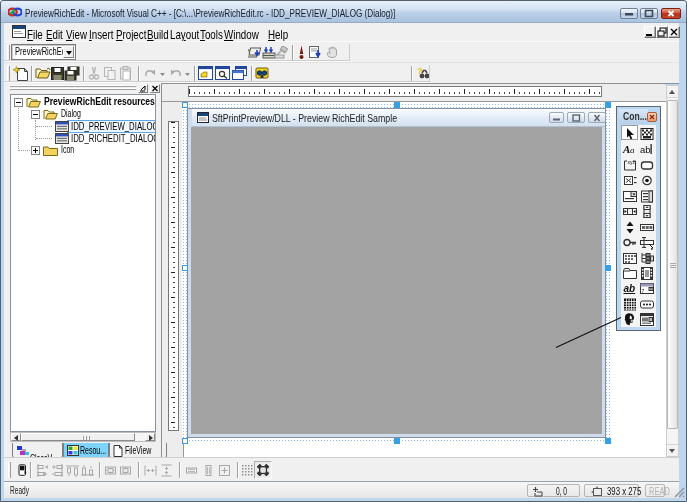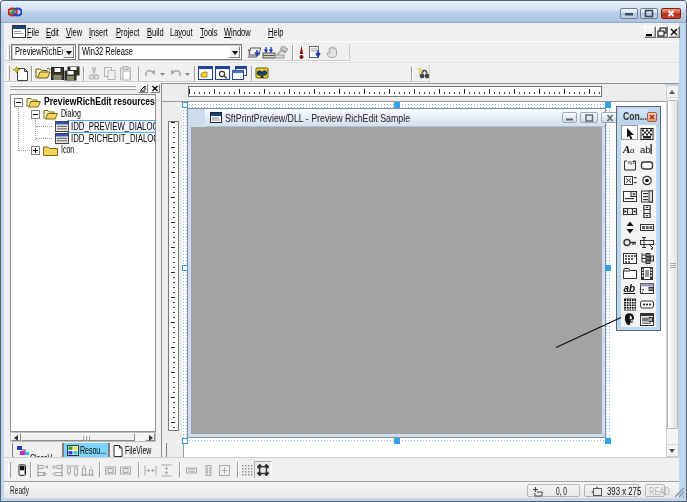--- a/index.html
+++ b/index.html
@@ -10,21 +10,21 @@
 
 #titlebar { position:absolute; left:1px; top:1px; width:685px; height:22px; border-radius:3px 3px 0 0;
   background:linear-gradient(#e8f1fb 0%, #d3e1f2 40%, #bcd0e8 55%, #abc2de 100%);
   border-bottom:1px solid #96acc6; }
 #titletext { position:absolute; left:24px; top:6px; font-size:11px; color:#17202a; white-space:nowrap; }
 .capbtn { position:absolute; top:7px; height:11px; border-radius:2px; border:1px solid #6e7f93; }
 #btnmin,#btnmax { background:linear-gradient(#f2f7fc 0%, #d4e0ee 45%, #b4c6dd 50%, #c4d4e7 100%); }
 #btnclose { background:linear-gradient(#e8a38e 0%, #d5573e 40%, #b02c1a 55%, #c04a30 100%); border-color:#7e1d10; }
 
 #menubar { position:absolute; left:4px; top:23px; width:675px; height:18px; background:#f0f0f0; }
-.mi { position:absolute; top:4px; font-size:10px; color:#000; }
+.mi { position:absolute; top:4px; font-size:13px; color:#000; }
 .mi u { text-decoration:underline; }
 
 .mdib { position:absolute; top:3px; width:12px; height:12px; background:#f4f4f4; border:1px solid; border-color:#fff #6d6d6d #6d6d6d #fff; box-shadow:inset -1px -1px 0 #b0b0b0; }
 
 .tbrow { position:absolute; left:4px; width:675px; background:#f0f0f0; }
 #tb1 { top:41px; height:21px; border-top:1px solid #fbfbfb; }
 #tb2 { top:62px; height:21px; border-top:1px solid #e3e3e3; }
 .grip { position:absolute; width:3px; border-left:1px solid #fff; border-right:1px solid #9d9d9d; }
 .tsep { position:absolute; width:2px; border-left:1px solid #9f9f9f; border-right:1px solid #fff; }
 .combo { position:absolute; background:#fff; border:1px solid #7b7b7b; box-shadow:inset 1px 1px 0 #c8c8c8; font-size:10px; }
@@ -40,21 +40,21 @@
 
 #hruler { position:absolute; left:184px; top:3px; width:414px; height:11px; background-color:#fff; border:1px solid #777;
   background-image:repeating-linear-gradient(90deg, #222 0 1px, transparent 1px 25px), repeating-linear-gradient(90deg, #444 0 1px, transparent 1px 5px);
   background-size:100% 5px, 100% 2px; background-position:left bottom 2px, left bottom 2px; background-repeat:no-repeat; }
 #vruler { position:absolute; left:164px; top:38px; width:11px; height:310px; background-color:#fff; border:1px solid #777;
   background-image:repeating-linear-gradient(180deg, #222 0 1px, transparent 1px 25px), repeating-linear-gradient(180deg, #444 0 1px, transparent 1px 5px);
   background-size:4px 100%, 2px 100%; background-position:right 3px top, right 3px top; background-repeat:no-repeat; }
 #hatch { position:absolute; left:178px; top:20px; width:429px; height:340px;
   background:#fff; background-image:radial-gradient(#8abbe8 34%, rgba(255,255,255,0) 36%); background-size:3px 3px; }
 #dlg { position:absolute; left:183px; top:25px; width:419px; height:330px; background:#cfdced; border:1px solid #82909f; }
-#dlgtitle { position:absolute; left:17px; top:0; right:0; height:18px; background:linear-gradient(#fafcfe, #e4edf7 50%, #d2e0ef); border-bottom:1px solid #b2c1d3; font-size:11px; color:#222;padding-left:8px; }
+#dlgtitle { position:absolute; left:4px; top:0; right:0; height:18px; background:linear-gradient(#fafcfe, #e4edf7 50%, #d2e0ef); border-bottom:1px solid #b2c1d3; font-size:11px; color:#222;padding-left:8px; }
 #dlgbody { position:absolute; left:3px; top:18px; right:3px; bottom:3px; background:#a3a3a3; }
 .dbtn { position:absolute; top:3px; width:17px; height:11px; border:1px solid #9aa9bb; border-radius:2px; background:linear-gradient(#fcfdfe, #e4eaf2 50%, #d2dbe7); }
 .handle { position:absolute; width:6px; height:6px; background:#33a0e8; }
 .handle.hollow { background:#fff; border:1px solid #3d96e0; }
 
 #palette { position:absolute; left:612px; top:23px; width:45px; height:225px; background:#bcd7f0; border:1px solid #5c6773; }
 #paltitle { position:absolute; left:2px; top:2px; right:12px; height:15px; font-size:10px; color:#1c2430; background:linear-gradient(#d8e8f7,#b6cfe9); }
 #palgrid { position:absolute; left:4px; top:18px; width:35px; height:202px; background:#f4f4f4; }
 .pic { position:absolute; width:16px; height:15px; }
 
@@ -81,20 +81,21 @@
 </head>
 <body>
 <div id="frame"></div>
 
 <div id="titlebar">
   <svg class="icon" style="left:7px;top:4px" width="14" height="14" viewBox="0 0 14 14">
     <ellipse cx="4.5" cy="7" rx="4.2" ry="3.4" fill="none" stroke="#cc2222" stroke-width="2.2"></ellipse>
     <ellipse cx="9.5" cy="7" rx="4.2" ry="3.4" fill="none" stroke="#2244cc" stroke-width="2.2"></ellipse>
     <path d="M2 9 L7 4.5" stroke="#22aa33" stroke-width="2.2" fill="none"></path>
   </svg>
+  <div id="titletext"><span class="tx" style="transform:scaleX(0.74)">PreviewRichEdit - Microsoft Visual C++ - [C:\...\PreviewRichEdit.rc - IDD_PREVIEW_DIALOG (Dialog)]</span></div>
   <div class="capbtn" id="btnmin" style="left:619px;width:18px">
       <svg width="16" height="9" viewBox="0 0 16 9">
         <rect x="4" y="4" width="8" height="2.5" fill="#3a4a5c"></rect>
       </svg>
     </div>
   <div class="capbtn" id="btnmax" style="left:639px;width:18px">
       <svg width="16" height="9" viewBox="0 0 16 9">
         <rect x="4.5" y="1.5" width="7" height="6" fill="none" stroke="#3a4a5c" stroke-width="1.6"></rect>
       </svg>
     </div>
@@ -137,24 +138,20 @@
       <svg width="10" height="10" viewBox="0 0 10 10">
         <path d="M2 2 L8 8 M8 2 L2 8" stroke="#000" stroke-width="1.4"></path>
       </svg>
     </div>
 </div>
 
 <div class="tbrow" id="tb1">
   <div class="grip" style="left:3px;top:3px;height:15px"></div>
   <div class="combo" style="left:7px;top:2px;width:65px;height:16px">
     <div class="ct"><span class="tx">PreviewRichEd#</span></div>
-      <div class="ca"></div>
-  </div>
-  <div class="combo" style="left:74px;top:2px;width:164px;height:16px">
-    <div class="ct"><span class="tx">Win32 Release</span></div>
       <div class="ca"></div>
   </div>
   <svg class="icon" style="left:244px;top:4px" width="14" height="13" viewBox="0 0 14 13">
     <rect x="1" y="4" width="10" height="7" fill="#e8e4da" stroke="#555" transform="skewX(-12)"></rect>
     <rect x="3" y="2" width="10" height="7" fill="#f4f1ea" stroke="#555" transform="skewX(-12)"></rect>
     <path d="M9 4 L9 8 M7 6.5 L9 9 L11 6.5" stroke="#1b3fbb" stroke-width="1.6" fill="none"></path>
   </svg>
   <svg class="icon" style="left:258px;top:4px" width="14" height="13" viewBox="0 0 14 13">
     <rect x="1" y="7" width="12" height="5" fill="#d8d3c6" stroke="#555"></rect>
     <line x1="1" y1="9.5" x2="13" y2="9.5" stroke="#555"></line>

